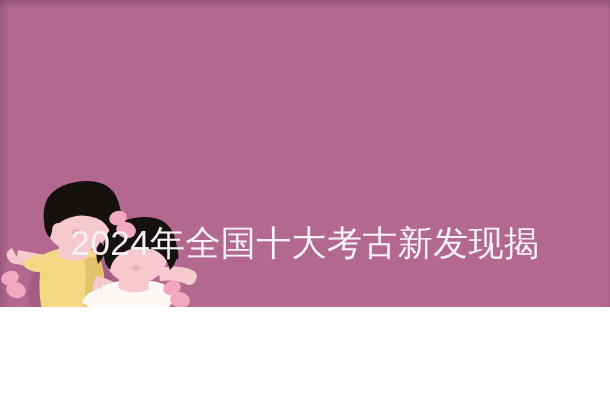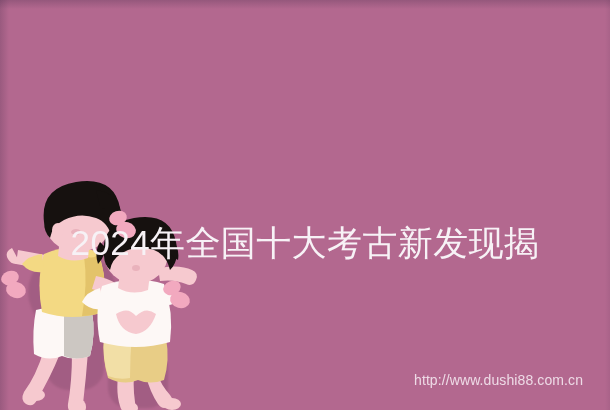--- a/index.html
+++ b/index.html
@@ -3,21 +3,21 @@
 <meta charset="utf-8">
 <style>
   html, body {
     margin: 0;
     padding: 0;
     background: #ffffff;
   }
   #canvas {
     position: relative;
     width: 610px;
-    height: 410px;
+    height: 307px;
     overflow: hidden;
     background: #b3688f;
     font-family: "Liberation Sans", "DejaVu Sans", sans-serif;
   }
   
   #vignette {
     position: absolute;
     inset: 0;
     pointer-events: none;
     background:

